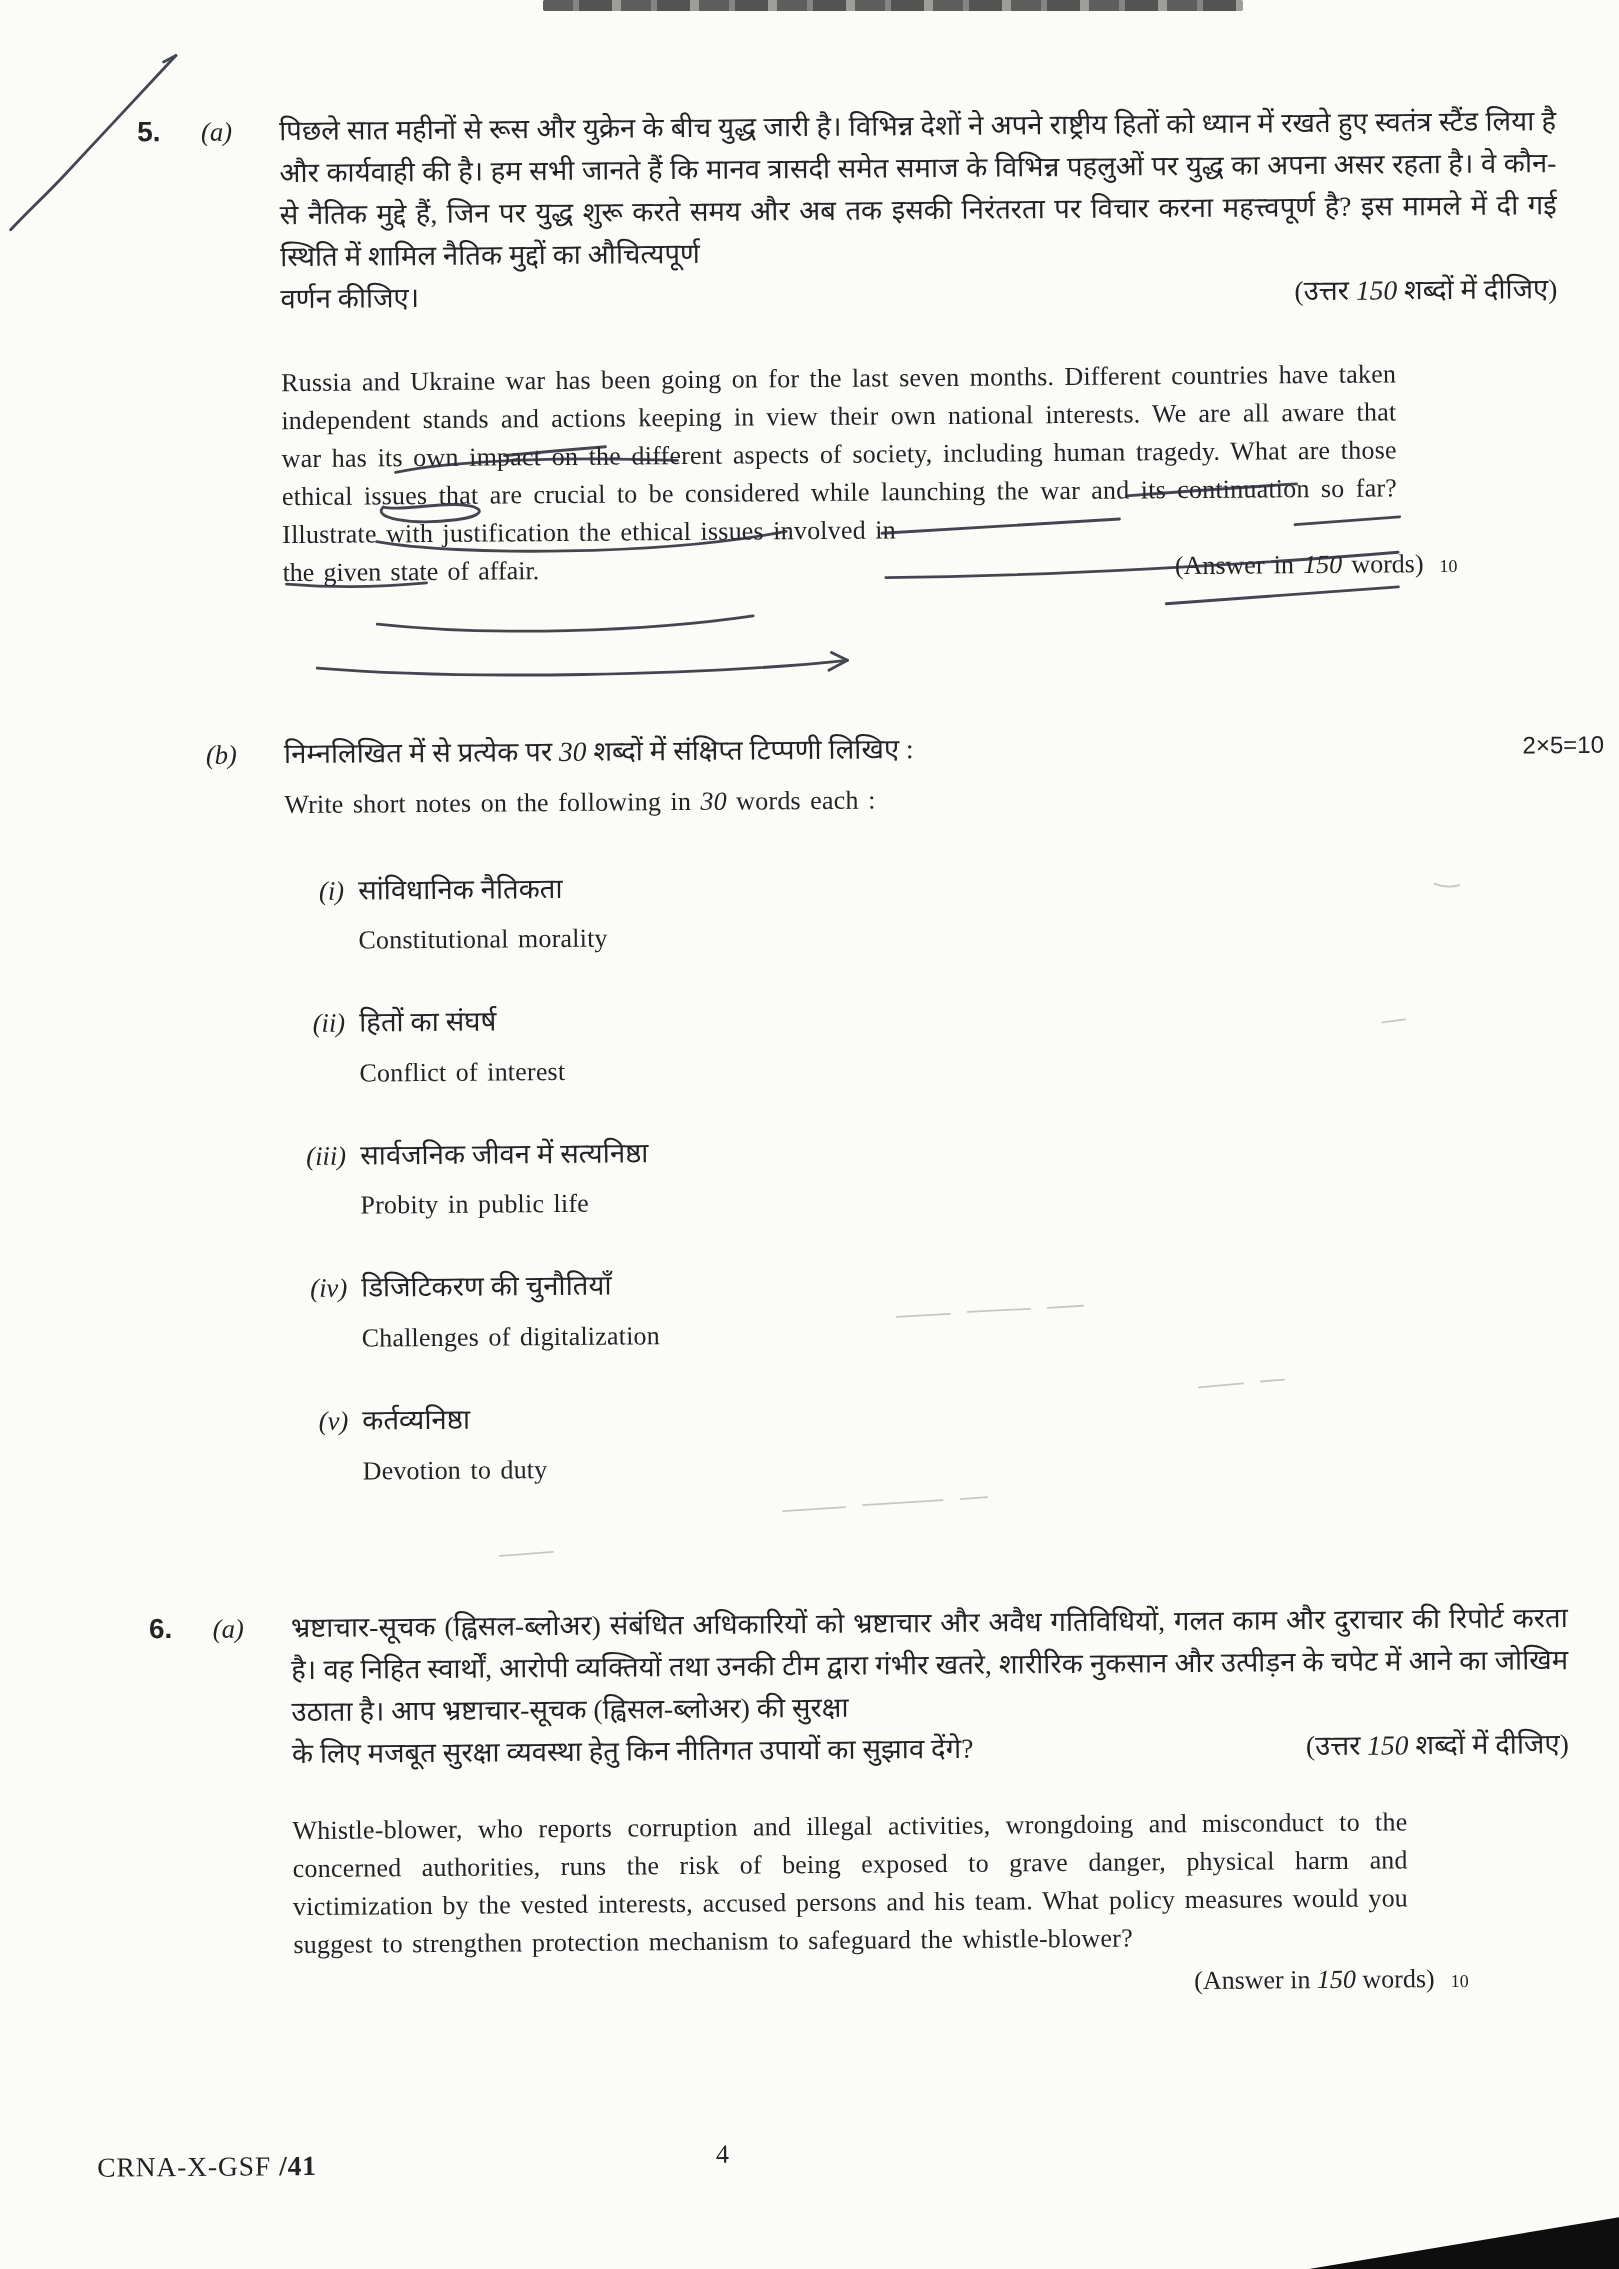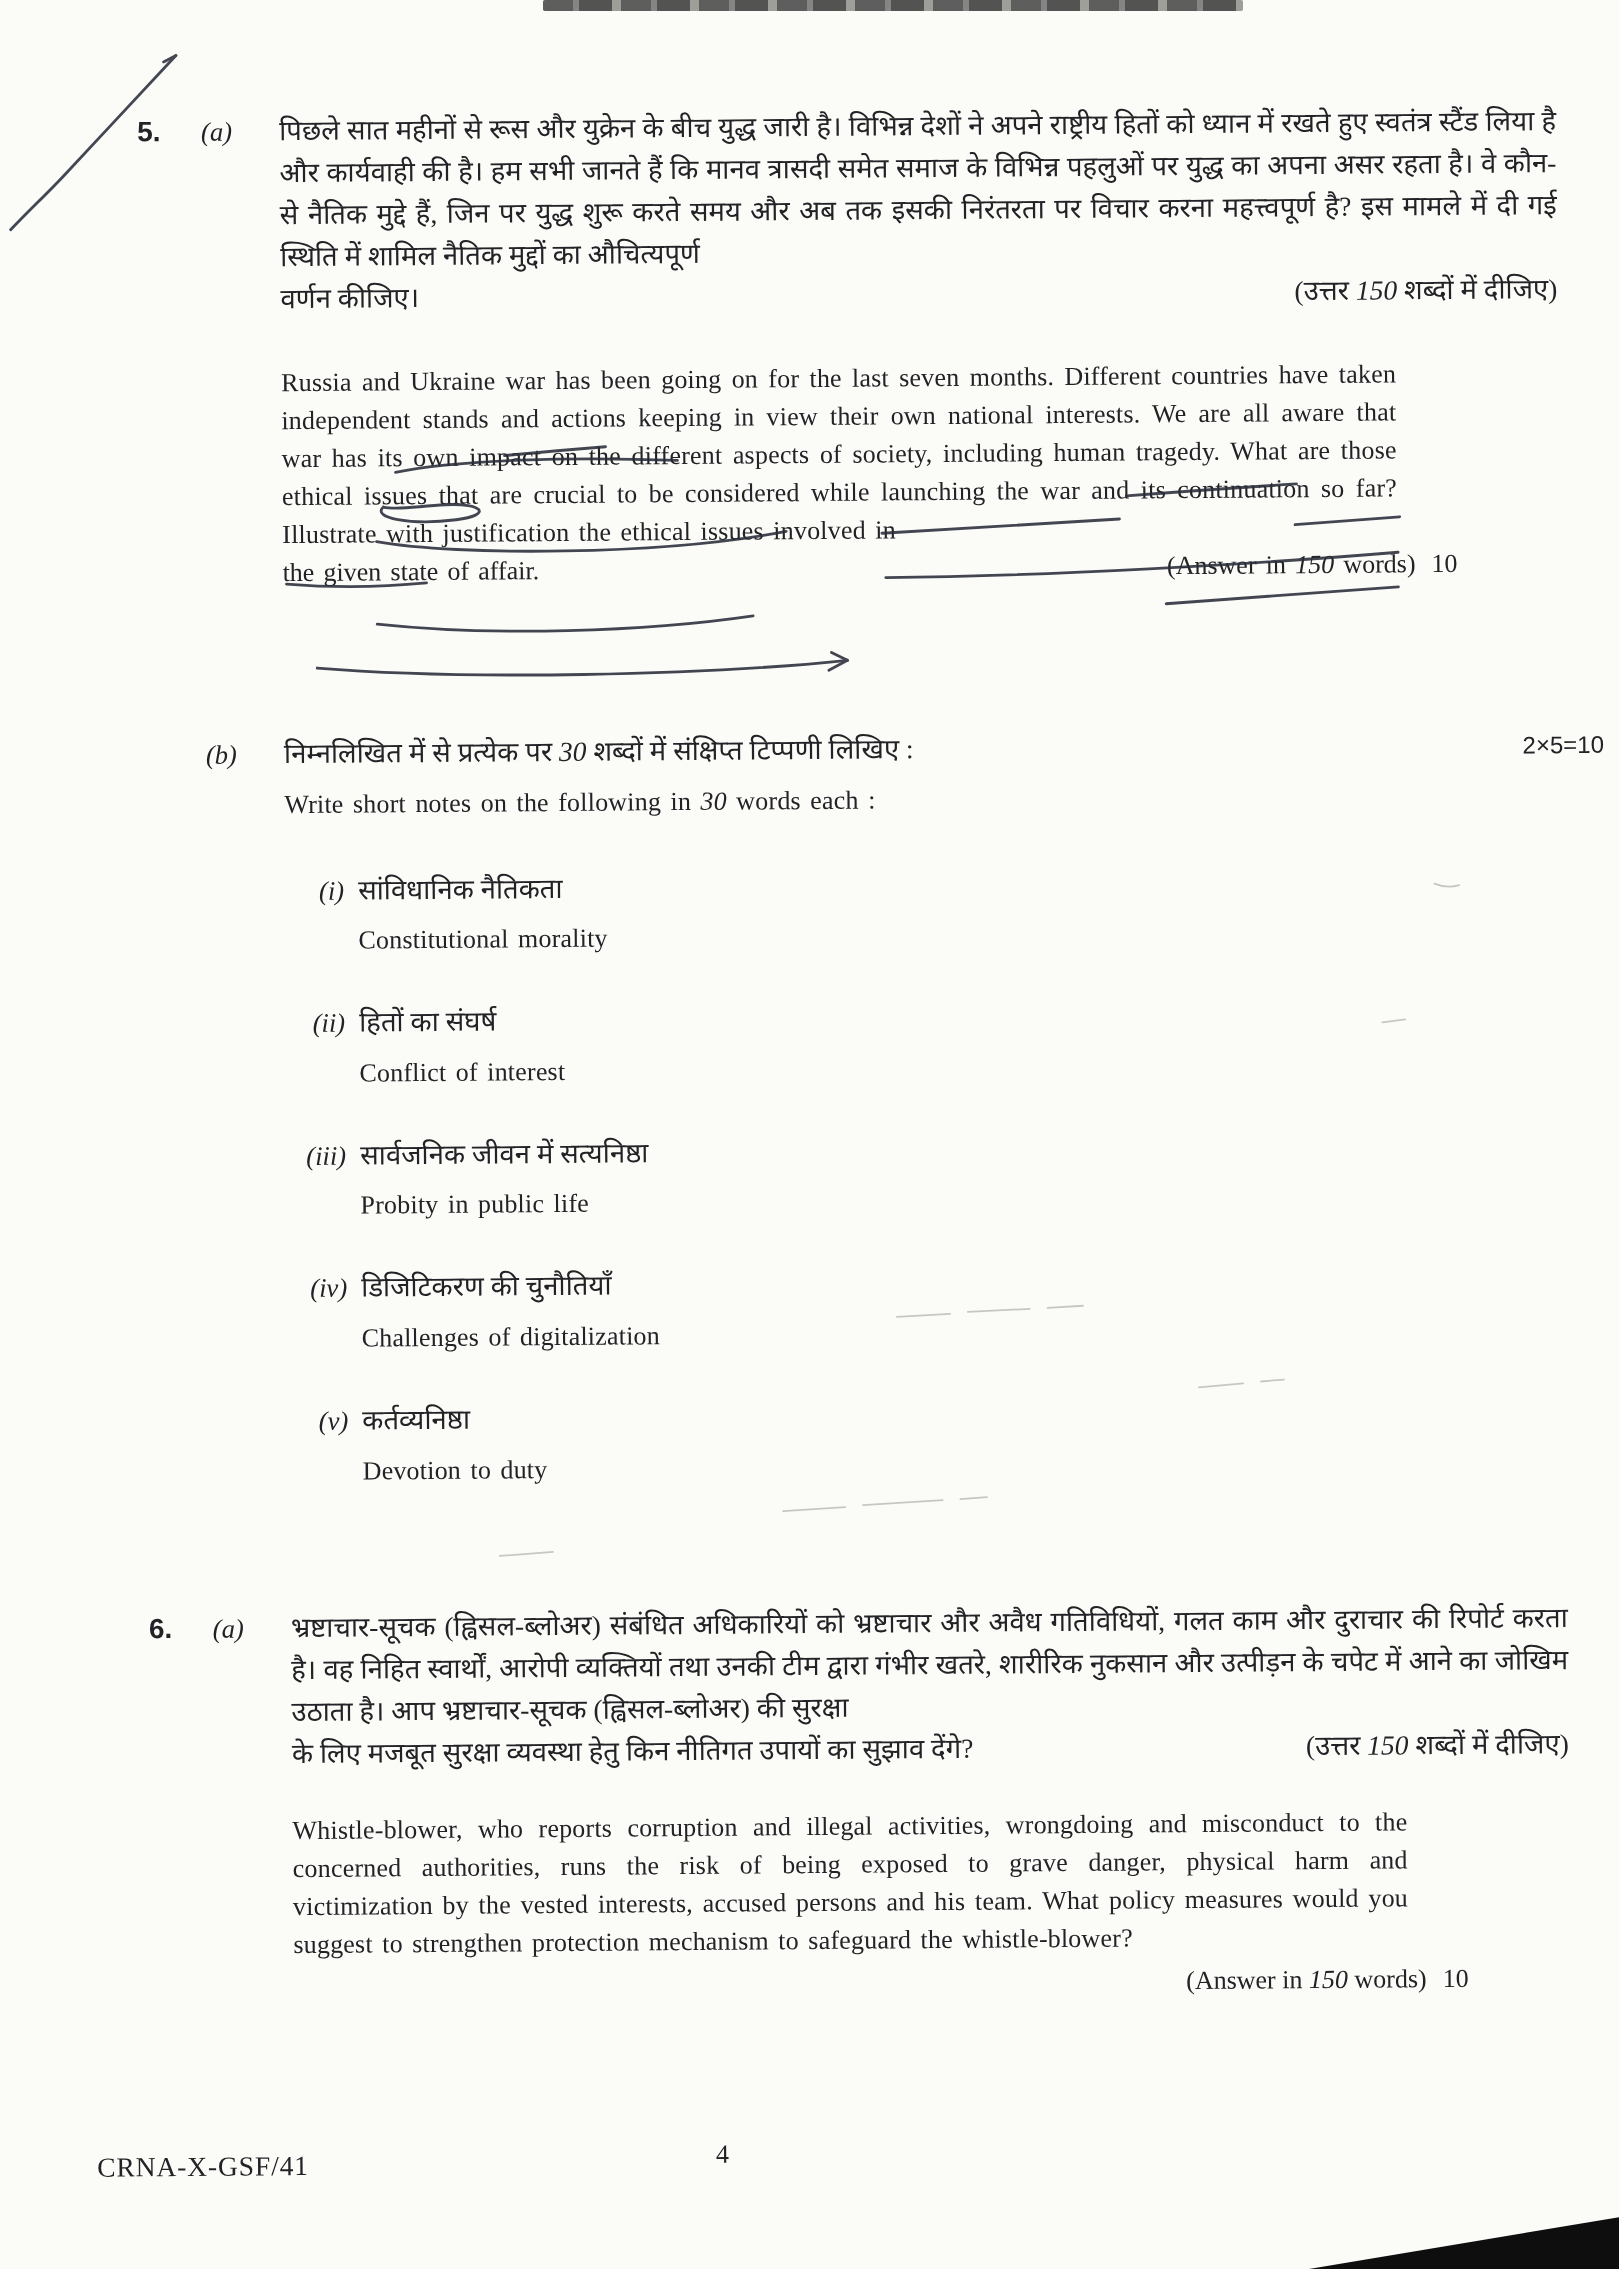--- a/index.html
+++ b/index.html
@@ -15,33 +15,33 @@
   .qno{font-family:"Liberation Sans","DejaVu Sans",sans-serif;font-weight:bold;font-size:28px;line-height:42px;}
   .plabel{font-style:italic;font-size:26.6px;line-height:42px;padding-left:8.9px;}
   .hi{font-size:27.5px;line-height:42px;text-align:justify;}
   .hi-lastrow{display:flex;justify-content:space-between;align-items:baseline;font-size:27.5px;line-height:42px;}
   .en{font-size:26px;line-height:38px;text-align:justify;word-spacing:2.7px;letter-spacing:0.2px;width:1115px;}
   .en.first-gap{margin-top:44px;}
   .en-lastrow{display:flex;align-items:baseline;width:1175px;font-size:26px;line-height:38px;word-spacing:2.7px;}
   .spacer{flex:1;}
   .note{white-space:nowrap;}
   .note i{font-family:Liberation Serif, serif;}
-  .marks{margin-left:16px;font-size:26px;}
+  .marks{margin-left:16px;font-size:18px;}
   .formula{font-family:"Liberation Sans","DejaVu Sans",sans-serif;font-size:24px;white-space:nowrap;}
   .header-flex{display:flex;justify-content:space-between;align-items:baseline;}
   
   .items{margin-top:46px;}
   .item{display:grid;grid-template-columns:73px 1fr;margin-bottom:43px;}
   .inum{font-style:italic;font-size:26.6px;line-height:42px;text-align:right;padding-right:14px;}
   .item .hi-label{font-size:27.5px;line-height:42px;}
   .item .en-label{font-size:26px;line-height:37px;margin-top:10.6px;word-spacing:2.7px;letter-spacing:0.2px;}
   .note-row{display:flex;justify-content:flex-end;align-items:baseline;width:1175px;margin-top:5.3px;font-size:26px;line-height:38px;}
   
   .footer-code{position:absolute;left:89px;top:2146px;font-size:27.5px;letter-spacing:0.9px;}
-  .footer-code b{font-weight:normal;}
+  .footer-code b{font-weight:bold;margin-left:8px;}
   .page-num{position:absolute;left:708px;top:2139px;font-size:26px;}
   
   .scan-strip{
     position:absolute;top:0;left:543px;width:700px;height:10.6px;opacity:.82;border-radius:1.8px;
     background:repeating-linear-gradient(90deg,#3b3b3b 0 30px,#6b6b6b 30px 36px,#2e2e2e 36px 69px,#8a8a85 69px 78px);
   }
   .corner-wedge{
     position:absolute;right:0;bottom:0;width:316px;height:55px;background:#0e0e0e;
     clip-path:polygon(0 100%,100% 4%,100% 100%);
   }

